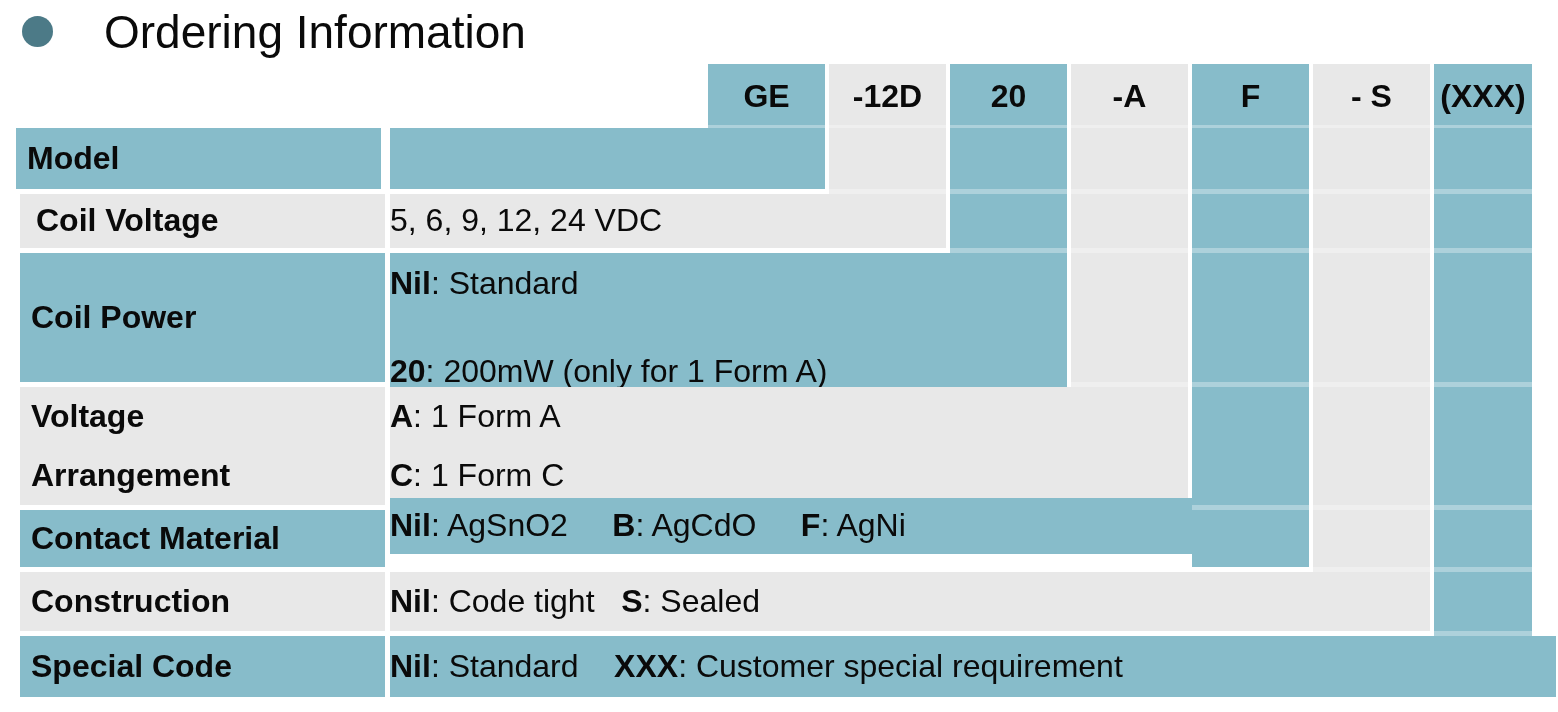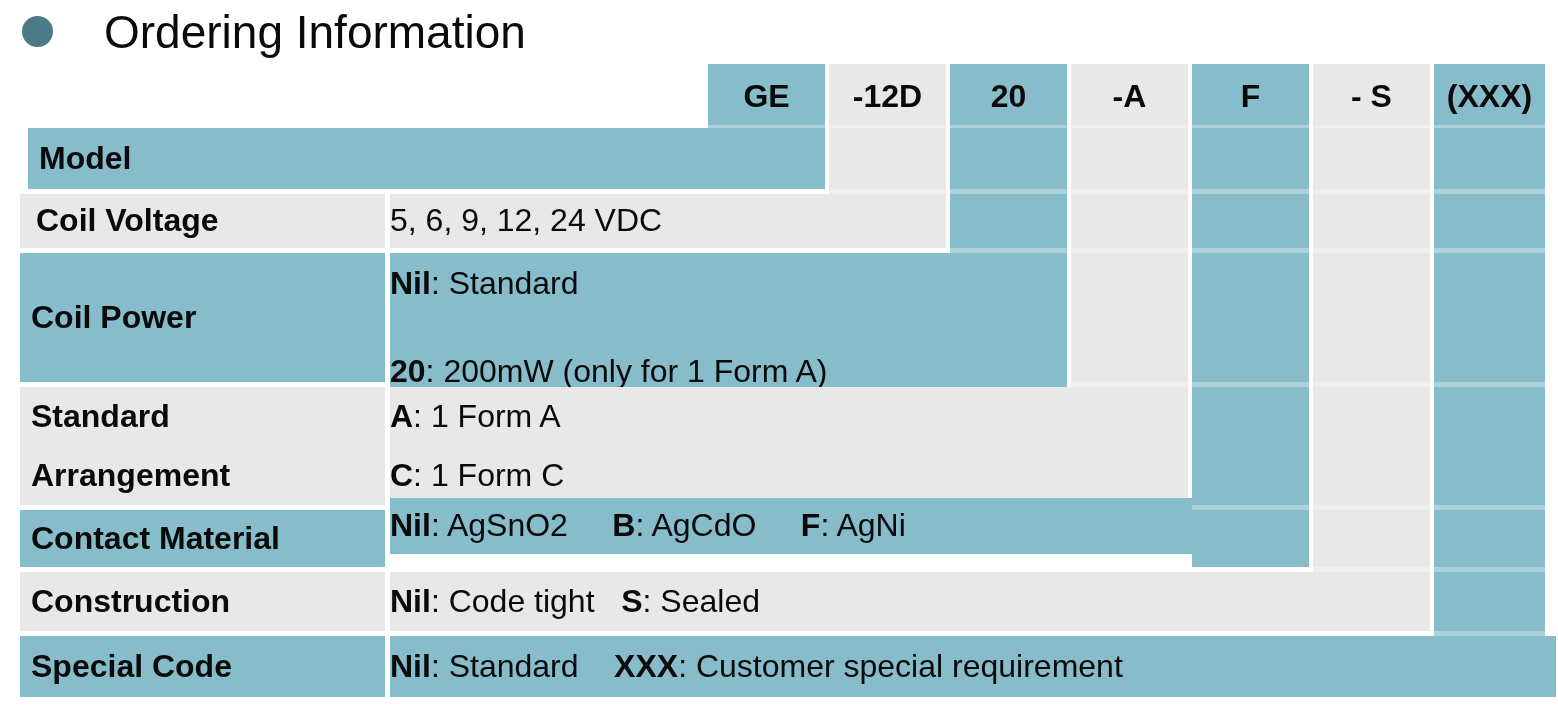--- a/index.html
+++ b/index.html
@@ -51,42 +51,42 @@
       </div>
       <div class="bar gray" style="left: 1071px; top: 64px; width: 117px; height: 441px;">
         <div class="code-label">-A</div>
       </div>
       <div class="bar teal" style="left: 1192px; top: 64px; width: 117px; height: 503px;">
         <div class="code-label">F</div>
       </div>
       <div class="bar gray" style="left: 1313px; top: 64px; width: 117px; height: 567px;">
         <div class="code-label">- S</div>
       </div>
-      <div class="bar teal" style="left: 1434px; top: 64px; width: 111px; height: 633px;">
+      <div class="bar teal" style="left: 1434px; top: 64px; width: 98px; height: 633px;">
         <div class="code-label">(XXX)</div>
       </div>
-      <div class="band teal label-cell" style="left: 28px; top: 128px; width: 365px; height: 61px;">
+      <div class="band teal label-cell" style="left: 16px; top: 128px; width: 365px; height: 61px;">
         <div class="label-line">Model</div>
       </div>
       <div class="band teal desc-cell" style="left: 390px; top: 128px; width: 435px; height: 61px;"></div>
       <div class="band gray label-cell" style="left: 20px; top: 194px; width: 365px; height: 54px; padding-left: 16px;">
         <div class="label-line">Coil Voltage</div>
       </div>
       <div class="band gray desc-cell" style="left: 390px; top: 194px; width: 556px; height: 54px;">
         <div class="desc-line"><span class="seg">5, 6, 9, 12, 24 VDC</span></div>
       </div>
       <div class="band teal label-cell" style="left: 20px; top: 253px; width: 365px; height: 129px;">
         <div class="label-line">Coil Power</div>
       </div>
       <div class="band teal desc-cell" style="left: 390px; top: 253px; width: 677px; height: 150px; gap: 27px;">
         <div class="desc-line"><span class="seg b">Nil</span><span class="seg">: Standard</span></div>
         <div class="desc-line"><span class="seg b">20</span><span class="seg">: 200mW (only for 1 Form A)</span></div>
       </div>
       <div class="band gray label-cell" style="left: 20px; top: 387px; width: 365px; height: 118px;">
-        <div class="label-line">Standard</div>
+        <div class="label-line">Voltage</div>
         <div class="label-line">Arrangement</div>
       </div>
       <div class="band gray desc-cell" style="left: 390px; top: 387px; width: 798px; height: 118px;">
         <div class="desc-line"><span class="seg b">A</span><span class="seg">: 1 Form A</span></div>
         <div class="desc-line"><span class="seg b">C</span><span class="seg">: 1 Form C</span></div>
       </div>
       <div class="band teal label-cell" style="left: 20px; top: 510px; width: 365px; height: 57px;">
         <div class="label-line">Contact Material</div>
       </div>
       <div class="band teal desc-cell" style="left: 390px; top: 498px; width: 919px; height: 56px;">

